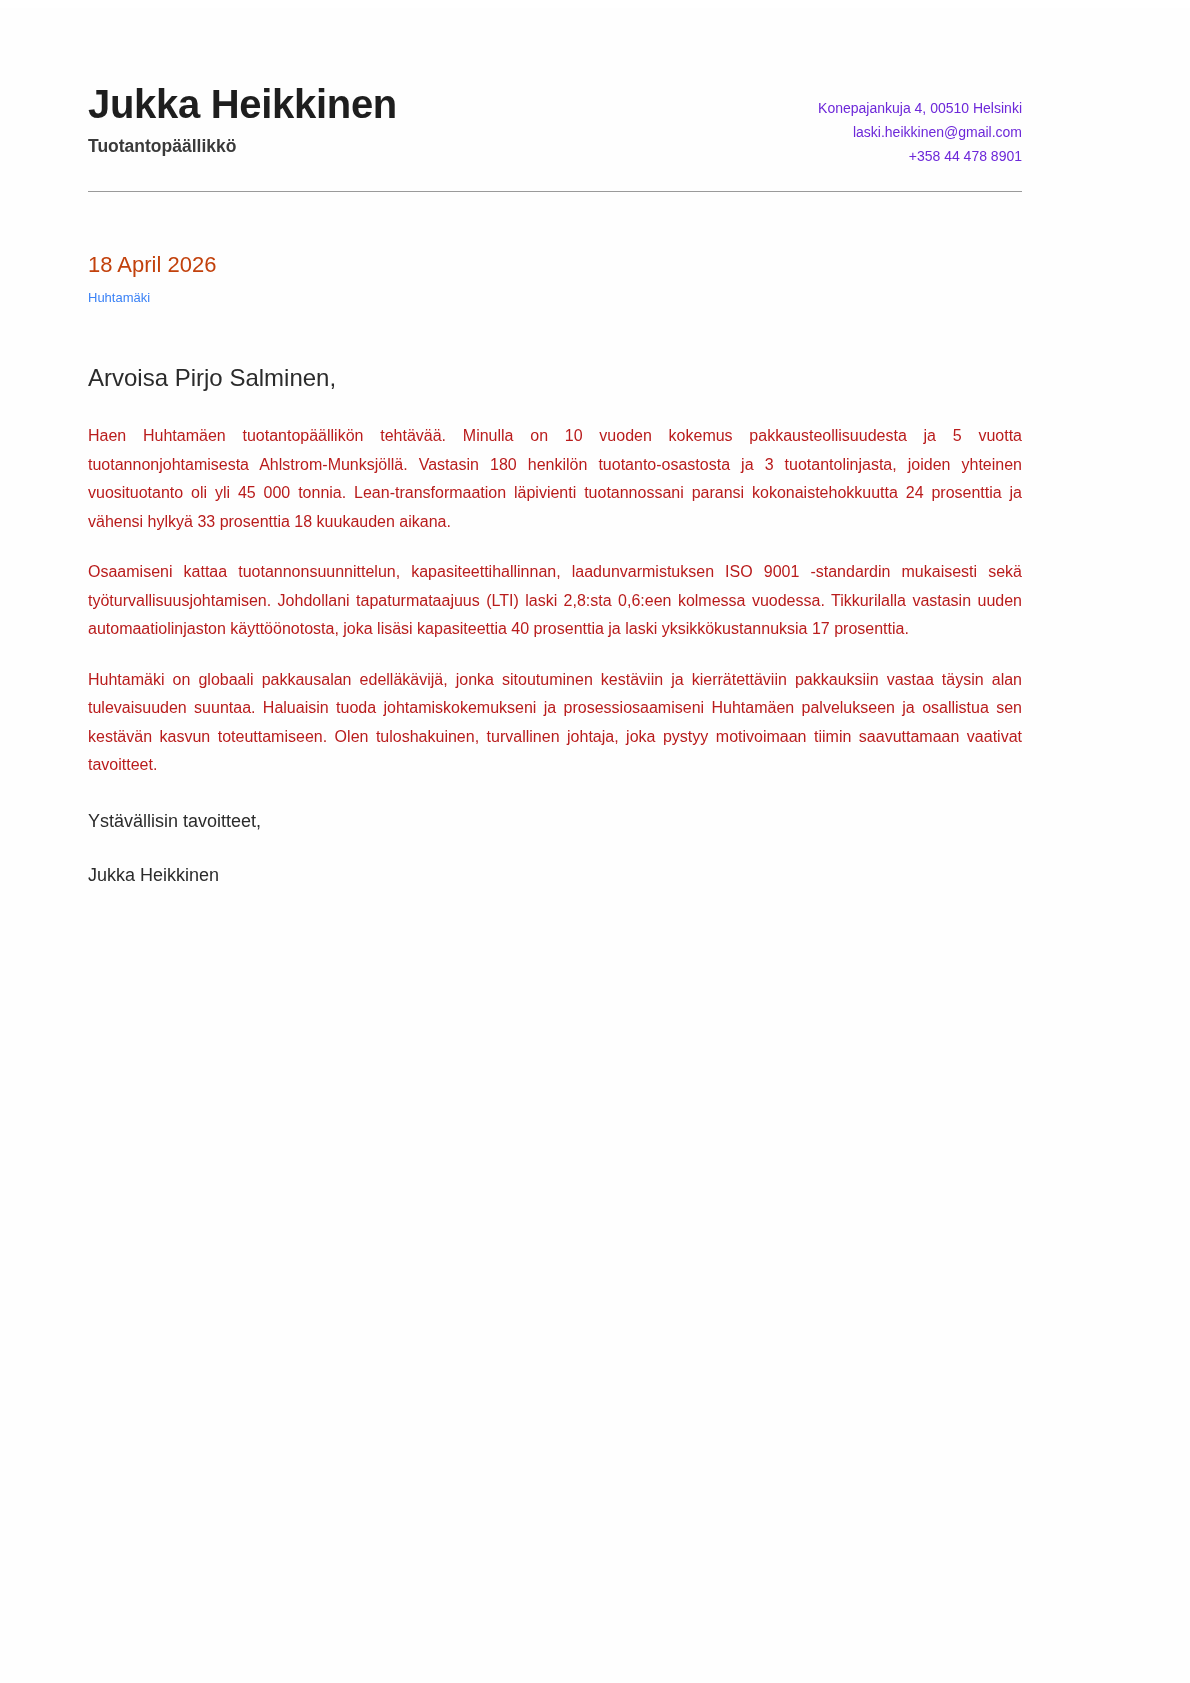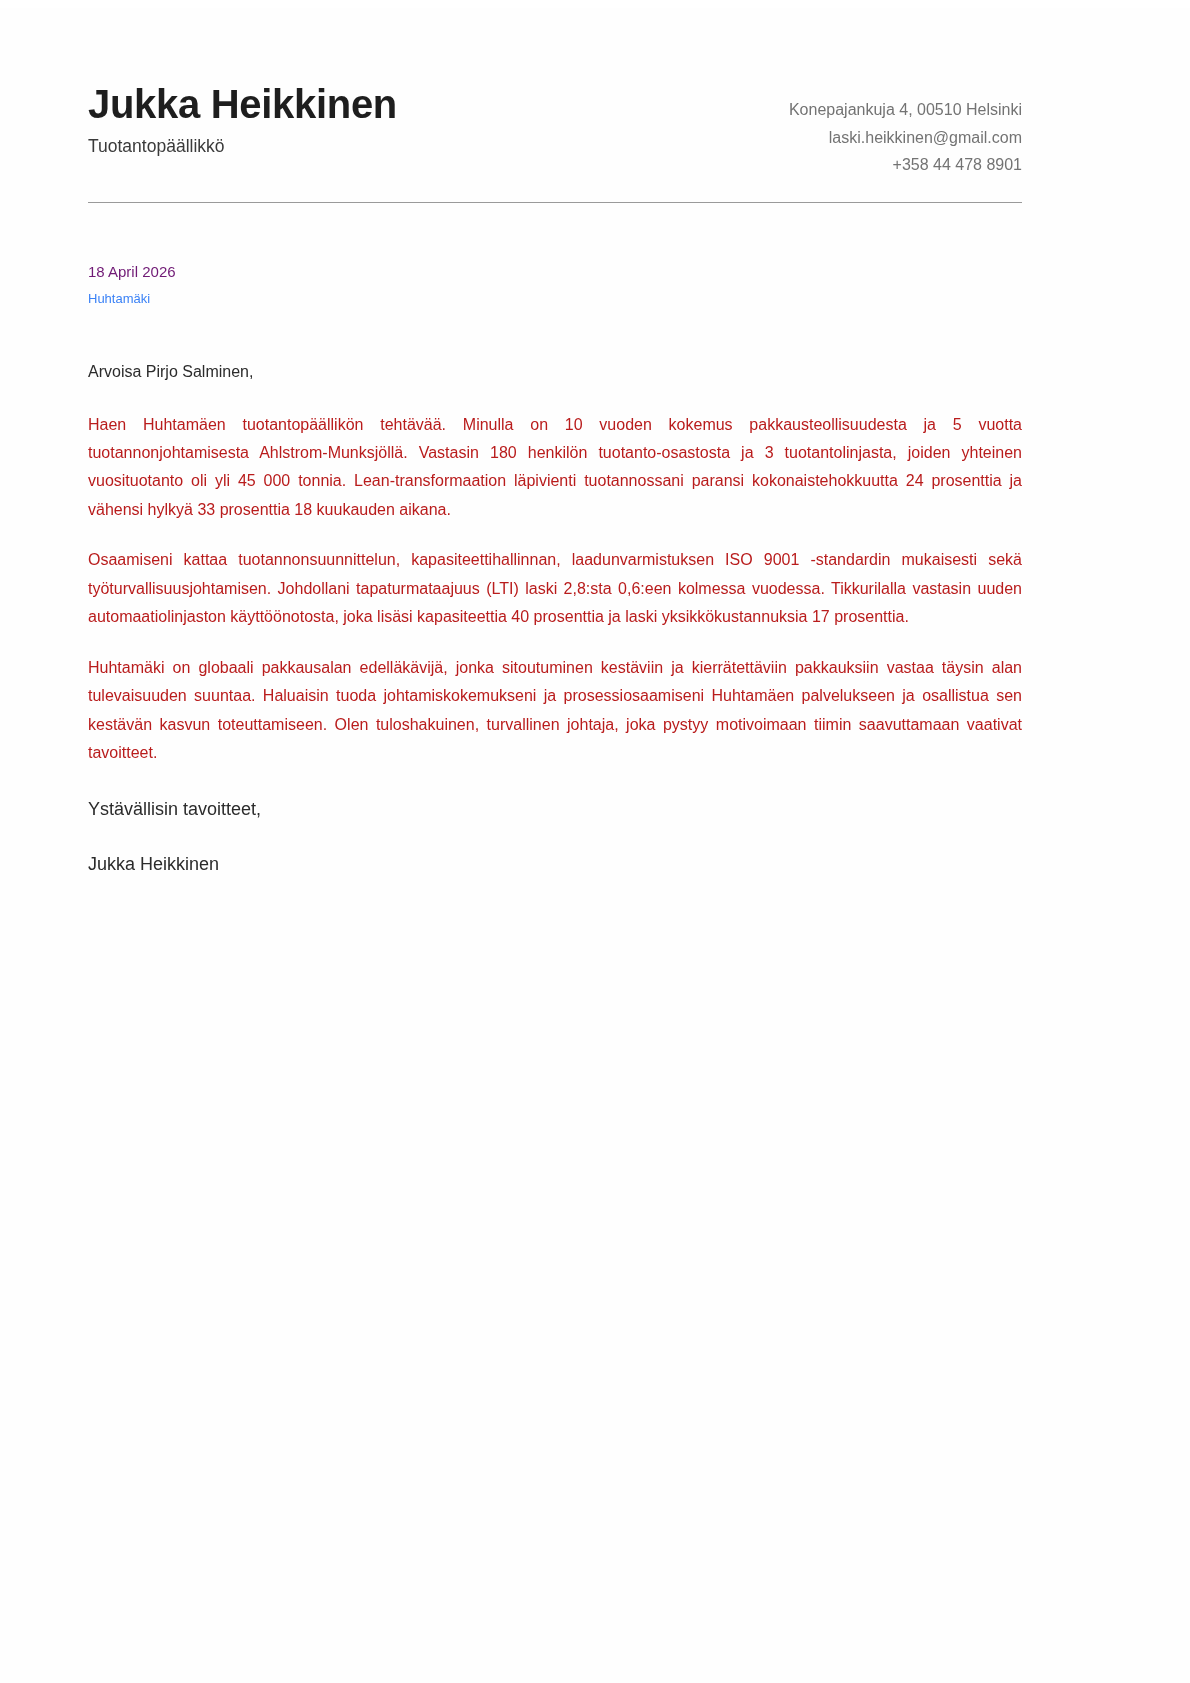--- a/index.html
+++ b/index.html
@@ -44,50 +44,50 @@
     font-size: 40px;
     font-weight: bold;
     letter-spacing: -0.3px;
     color: #1e1e1e;
     line-height: 1.12;
     margin: 0;
     white-space: nowrap;
   }
   .job-title {
     font-size: 17.5px;
-    font-weight: normal;
+    font-weight: bold;
     color: #3a3a3a;
     margin: 9px 0 0 0;
     line-height: 1.2;
   }
   .contact {
     flex: 0 0 auto;
     text-align: right;
     padding-top: 16px;
   }
   .contact-line {
-    font-size: 16px;
-    color: #737373;
+    font-size: 14px;
+    color: #6d28d9;
     line-height: 1.72;
     white-space: nowrap;
   }
   .rule {
     border: 0;
     border-top: 1px solid #9a9a9a;
     margin: 23px 0 0 0;
     width: 100%;
   }
 
   
   .meta {
     margin-top: 58px;
   }
   .date {
-    font-size: 15px;
-    color: #701a75;
+    font-size: 22px;
+    color: #c2410c;
     line-height: 1.4;
   }
   .recipient-name {
     font-size: 16.5px;
     font-weight: bold;
     color: #1c1c1c;
     margin-top: 33px;
     line-height: 1.4;
   }
   .recipient-company {
@@ -95,21 +95,21 @@
     color: #3b82f6;
     margin-top: 8px;
     line-height: 1.4;
   }
 
   
   .letter {
     margin-top: 52px;
   }
   .salutation {
-    font-size: 16px;
+    font-size: 24px;
     color: #2b2b2b;
     line-height: 1.55;
     margin-bottom: 26px;
   }
   .para {
     font-size: 16px;
     color: #b91c1c;
     line-height: 1.78;
     text-align: justify;
     text-justify: inter-word;

